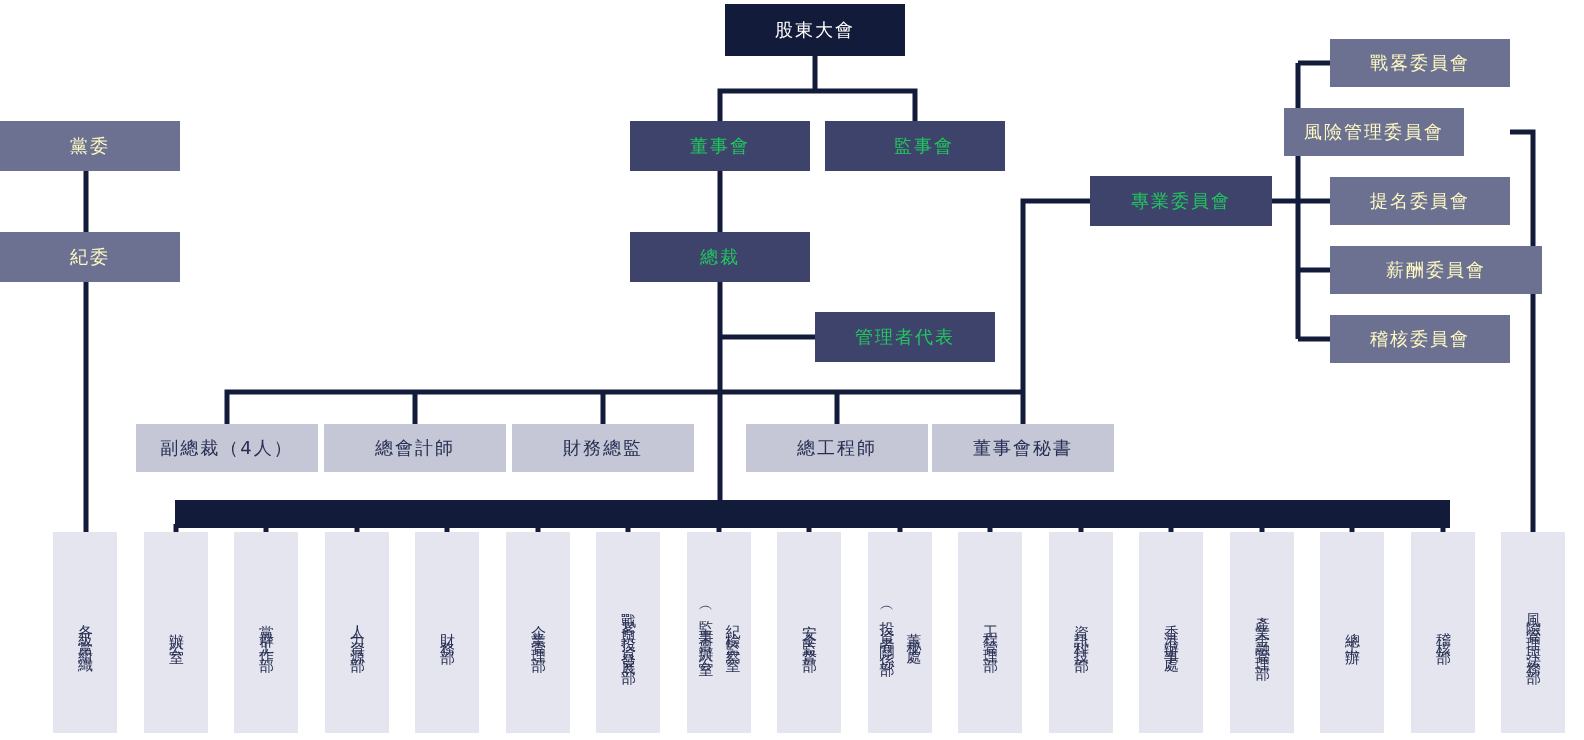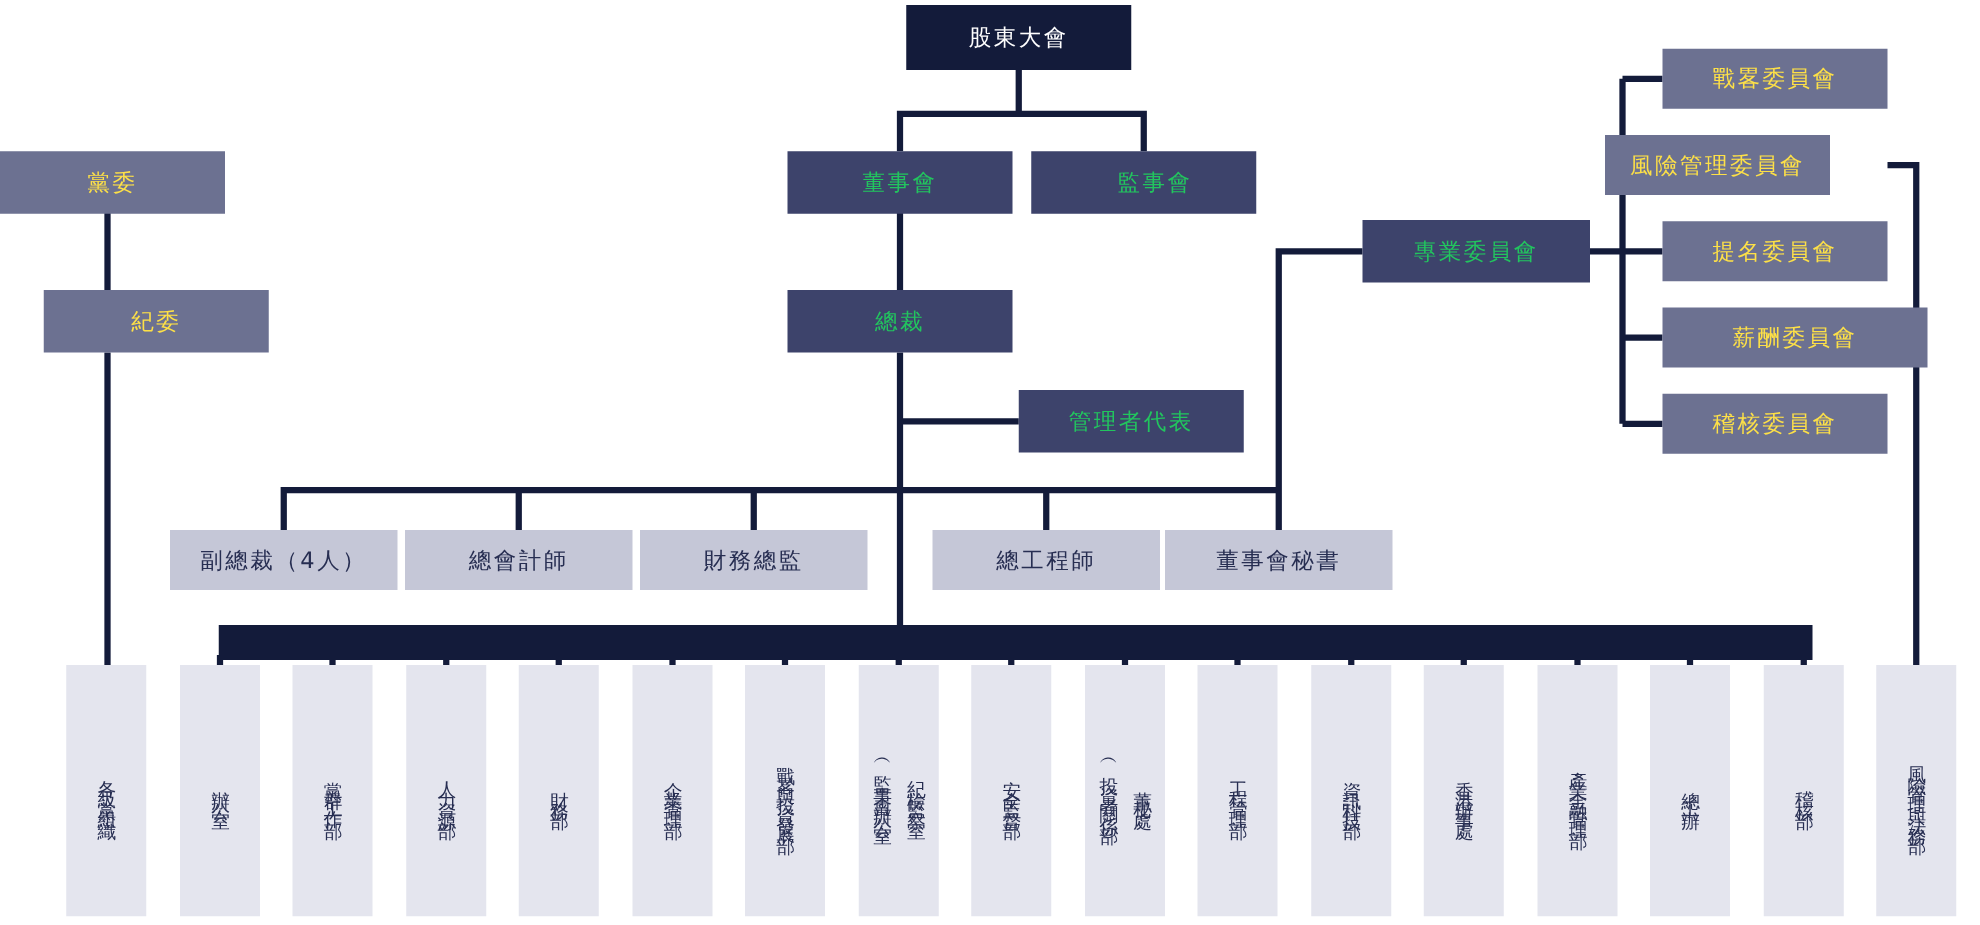--- a/index.html
+++ b/index.html
@@ -7,21 +7,21 @@
   body { font-family:"DejaVu Sans","Liberation Sans",sans-serif; }
   .canvas { position:relative; width:1584px; height:740px; background:#ffffff; overflow:hidden; }
   svg.lines { position:absolute; left:0; top:0; z-index:0; }
   .box {
     position:absolute; z-index:1;
     display:flex; align-items:center; justify-content:center;
     font-size:18px; letter-spacing:2px; white-space:nowrap;
   }
   .navy  { background:#131b3a; color:#ffffff; }
   .blue  { background:#3d436b; color:#22c55e; }
-  .slate { background:#6c7191; color:#fde047; }
+  .slate { background:#6c7191; color:#fef9c3; }
   .lav   { background:#c5c7d7; color:#272e52; }
   .dept {
     position:absolute; z-index:1; top:532px; width:64px; height:201px;
     background:#e4e5ee; color:#272e52;
     display:flex; align-items:center; justify-content:center;
   }
   .vtext {
     writing-mode:vertical-rl; text-orientation:mixed;
     font-size:15px; letter-spacing:8px; line-height:27px;
     text-align:center; white-space:pre-line;
@@ -46,21 +46,21 @@
   </svg>
 
   <div class="box navy" style="left:725px; top:4px;   width:180px; height:52px;">股東大會</div>
   <div class="box blue" style="left:630px; top:121px; width:180px; height:50px;">董事會</div>
   <div class="box blue" style="left:825px; top:121px; width:180px; height:50px;padding-left:18px;">監事會</div>
   <div class="box blue" style="left:630px; top:232px; width:180px; height:50px;">總裁</div>
   <div class="box blue" style="left:815px; top:312px; width:180px; height:50px;">管理者代表</div>
   <div class="box blue" style="left:1090px;top:176px; width:182px; height:50px;">專業委員會</div>
 
   <div class="box slate" style="left:0px;   top:121px; width:180px; height:50px;">黨委</div>
-  <div class="box slate" style="left:0px;   top:232px; width:180px; height:50px;margin-left:35px;">紀委</div>
+  <div class="box slate" style="left:0px;   top:232px; width:180px; height:50px;">紀委</div>
 
   <div class="box slate" style="left:1330px;top:39px;  width:180px; height:48px;">戰畧委員會</div>
   <div class="box slate" style="left:1284px;top:108px; width:180px; height:48px;">風險管理委員會</div>
   <div class="box slate" style="left:1330px;top:177px; width:180px; height:48px;">提名委員會</div>
   <div class="box slate" style="left:1330px;top:246px; width:212px; height:48px;">薪酬委員會</div>
   <div class="box slate" style="left:1330px;top:315px; width:180px; height:48px;">稽核委員會</div>
 
   <div class="box lav" style="left:136px; top:424px; width:182px; height:48px;">副總裁（4人）</div>
   <div class="box lav" style="left:324px; top:424px; width:182px; height:48px;">總會計師</div>
   <div class="box lav" style="left:512px; top:424px; width:182px; height:48px;">財務總監</div>

